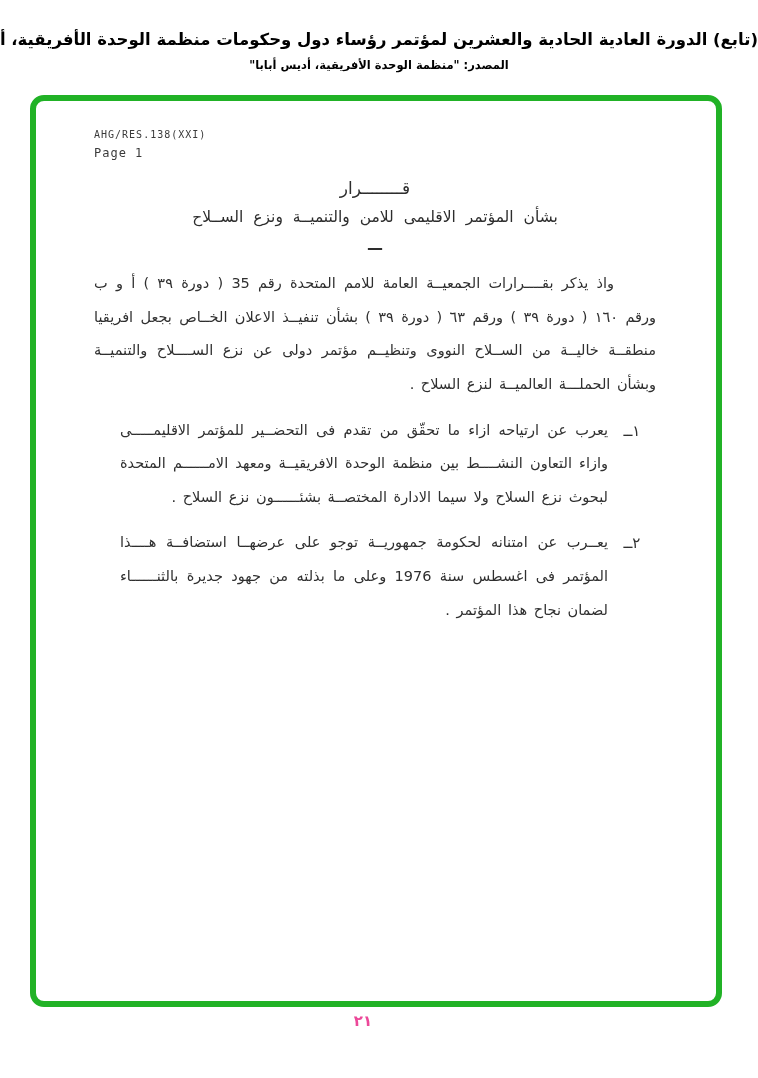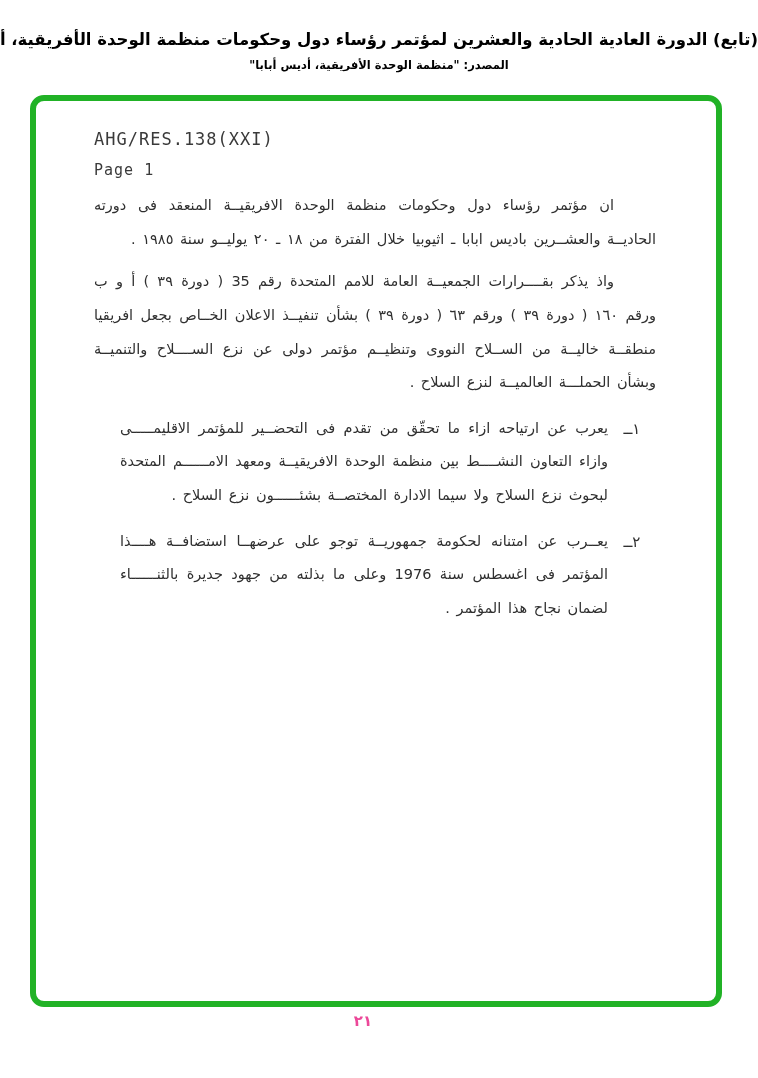--- a/index.html
+++ b/index.html
@@ -52,22 +52,22 @@
     color: #2d2d2d;
   }
 
   
   .doc-ref-block {
     direction: ltr;
     text-align: left;
     font-family: "DejaVu Sans Mono", monospace;
     color: #3a3a3a;
   }
-  .doc-ref { font-size: 17px; letter-spacing: 1px; }
-  .doc-page-label { font-size: 15px; margin-top: 12px; letter-spacing: 1px; }
+  .doc-ref { font-size: 10px; letter-spacing: 1px; }
+  .doc-page-label { font-size: 12px; margin-top: 6px; letter-spacing: 1px; }
 
   
   .doc-head {
     direction: rtl;
     text-align: center;
     margin-top: 18px;
     color: #2d2d2d;
   }
   .doc-title { font-size: 17px; }
   .doc-subtitle { font-size: 15.5px; margin-top: 10px; word-spacing: 5px; }
@@ -128,23 +128,27 @@
   </div>
 
   <div class="doc-frame">
     <div class="doc-inner">
 
       <div class="doc-ref-block">
         <div class="doc-ref">AHG/RES.138(XXI)</div>
         <div class="doc-page-label">Page 1</div>
       </div>
 
+      <div class="doc-head">
+        <div class="doc-title">قــــــــرار</div>
+        <div class="doc-subtitle">بشأن المؤتمر الاقليمى للامن والتنميــة ونزع الســلاح</div>
+        <div class="doc-divider">—</div>
+      </div>
 
       <div class="doc-body">
-        <p class="para">ان مؤتمر رؤساء دول وحكومات منظمة الوحدة الافريقيــة المنعقد فى دورته الحاديــة والعشــرين باديس ابابا ـ اثيوبيا خلال الفترة من ١٨ ـ ٢٠ يوليــو سنة ١٩٨٥ .</p>
         <p class="para">واذ يذكر بقــــرارات الجمعيــة العامة للامم المتحدة رقم 35 ( دورة ٣٩ ) أ و ب ورقم ١٦٠ ( دورة ٣٩ ) ورقم ٦٣ ( دورة ٣٩ ) بشأن تنفيــذ الاعلان الخــاص بجعل افريقيا منطقــة خاليــة من الســلاح النووى وتنظيــم مؤتمر دولى عن نزع الســــلاح والتنميــة وبشأن الحملـــة العالميــة لنزع السلاح .</p>
 
         <div class="item">
           <div class="item-marker">١ــ</div>
           <div class="item-text">يعرب عن ارتياحه ازاء ما تحقّق من تقدم فى التحضــير للمؤتمر الاقليمـــــى وازاء التعاون النشــــط بين منظمة الوحدة الافريقيــة ومعهد الامــــــم المتحدة لبحوث نزع السلاح ولا سيما الادارة المختصــة بشئــــــون نزع السلاح .</div>
         </div>
 
         <div class="item">
           <div class="item-marker">٢ــ</div>
           <div class="item-text">يعــرب عن امتنانه لحكومة جمهوريــة توجو على عرضهــا استضافــة هــــذا المؤتمر فى اغسطس سنة 1976 وعلى ما بذلته من جهود جديرة بالثنــــــاء لضمان نجاح هذا المؤتمر .</div>

